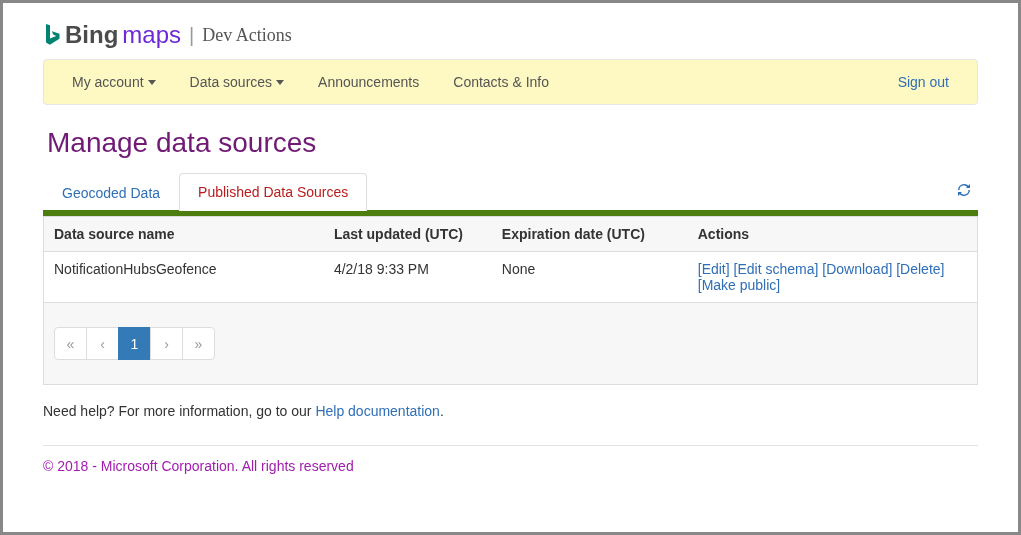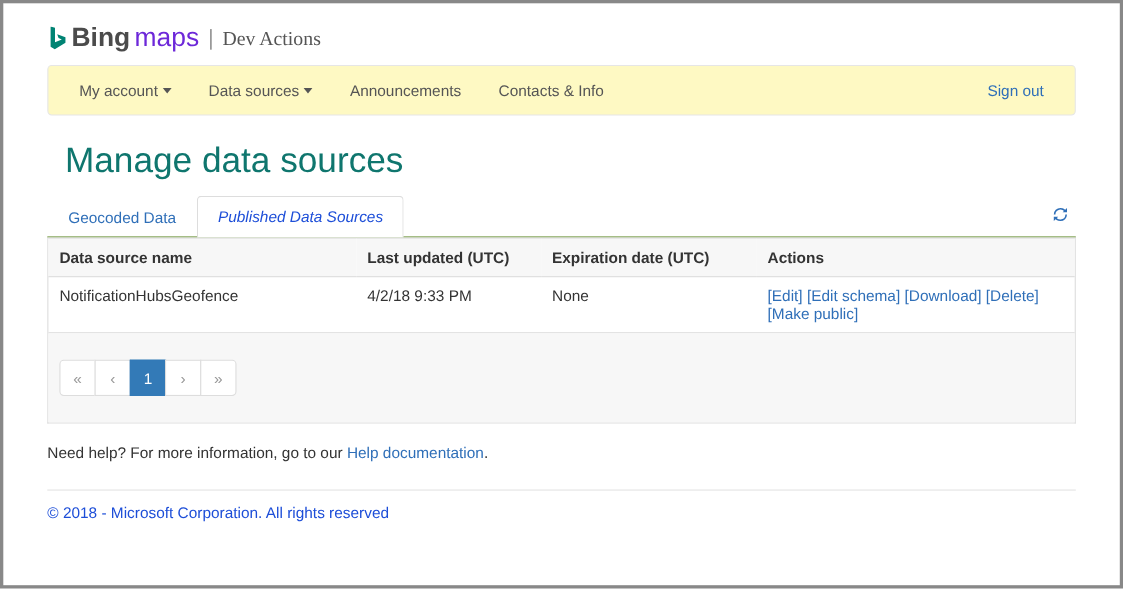--- a/index.html
+++ b/index.html
@@ -34,38 +34,37 @@
   .nav-left { display: flex; gap: 34px; align-items: center; }
   .nav-right { margin-left: auto; display: flex; gap: 24px; align-items: center; }
   .nav-item { color: #555; cursor: pointer; display: inline-flex; align-items: center; gap: 4px; }
   .nav-link { color: #2f6fb8; cursor: pointer; }
   .caret {
     width: 0; height: 0; border-left: 4px solid transparent;
     border-right: 4px solid transparent; border-top: 5px solid #555;
     display: inline-block;
   }
 
-  h1.page-title { font-size: 32px; font-weight: 400; color: #0f766e; margin: 22px 0 14px 16px; }
-
-  .tab-row { display: flex; align-items: center; border-bottom: 1px solid #4d7c0f; }
+  h1.page-title { font-size: 28px; font-weight: 400; color: #701a75; margin: 22px 0 14px 4px; }
+
+  .tab-row { display: flex; align-items: center; border-bottom: 6px solid #4d7c0f; }
   .tab {
     padding: 10px 18px;
     border: 1px solid transparent;
     border-bottom: none;
     margin-bottom: -1px;
     color: #2f6fb8;
     cursor: pointer;
   }
   .tab.active {
     border-color: #ddd;
     border-bottom: 1px solid #fff;
     background: #fff;
-    color: #1d4ed8;
+    color: #b91c1c;
     border-radius: 4px 4px 0 0;
-    font-style: italic;
   }
   .refresh { margin-left: auto; color: #2f6fb8; cursor: pointer; padding: 6px; }
 
   .panel {
     border: 1px solid #ddd;
     border-top: none;
     background: #fff;
   }
   .tablezone { border-bottom: 1px solid #ddd; }
   table.data { width: 100%; border-collapse: collapse; }
@@ -94,21 +93,21 @@
     cursor: pointer;
   }
   .pg.active { background: #337ab7; border-color: #337ab7; color: #fff; }
   .pg:first-child { border-radius: 4px 0 0 4px; margin-left: 0; }
   .pg:last-child  { border-radius: 0 4px 4px 0; }
 
   .help { margin: 18px 0 0 0; color: #333; }
   .help a { color: #2f6fb8; cursor: pointer; }
 
   hr.sep2 { border: none; border-top: 1px solid #e3e3e3; margin: 26px 0 12px 0; }
-  .footer { color: #1d4ed8; font-size: 14px; }
+  .footer { color: #a21caf; font-size: 14px; }
 </style>
 </head>
 <body>
 
 <div class="wrap">
 
   <div class="brand">
     <span class="bing">
       <svg width="18" height="22" viewBox="0 0 18 22">
         <path d="M3 0 L7 1.2 L7 14.5 L13.2 12 L10.2 10.6 L9 7.2 L16.5 9.8 L16.5 14.8 L6.8 20.8 L3 18.4 Z" fill="#008373"></path>

